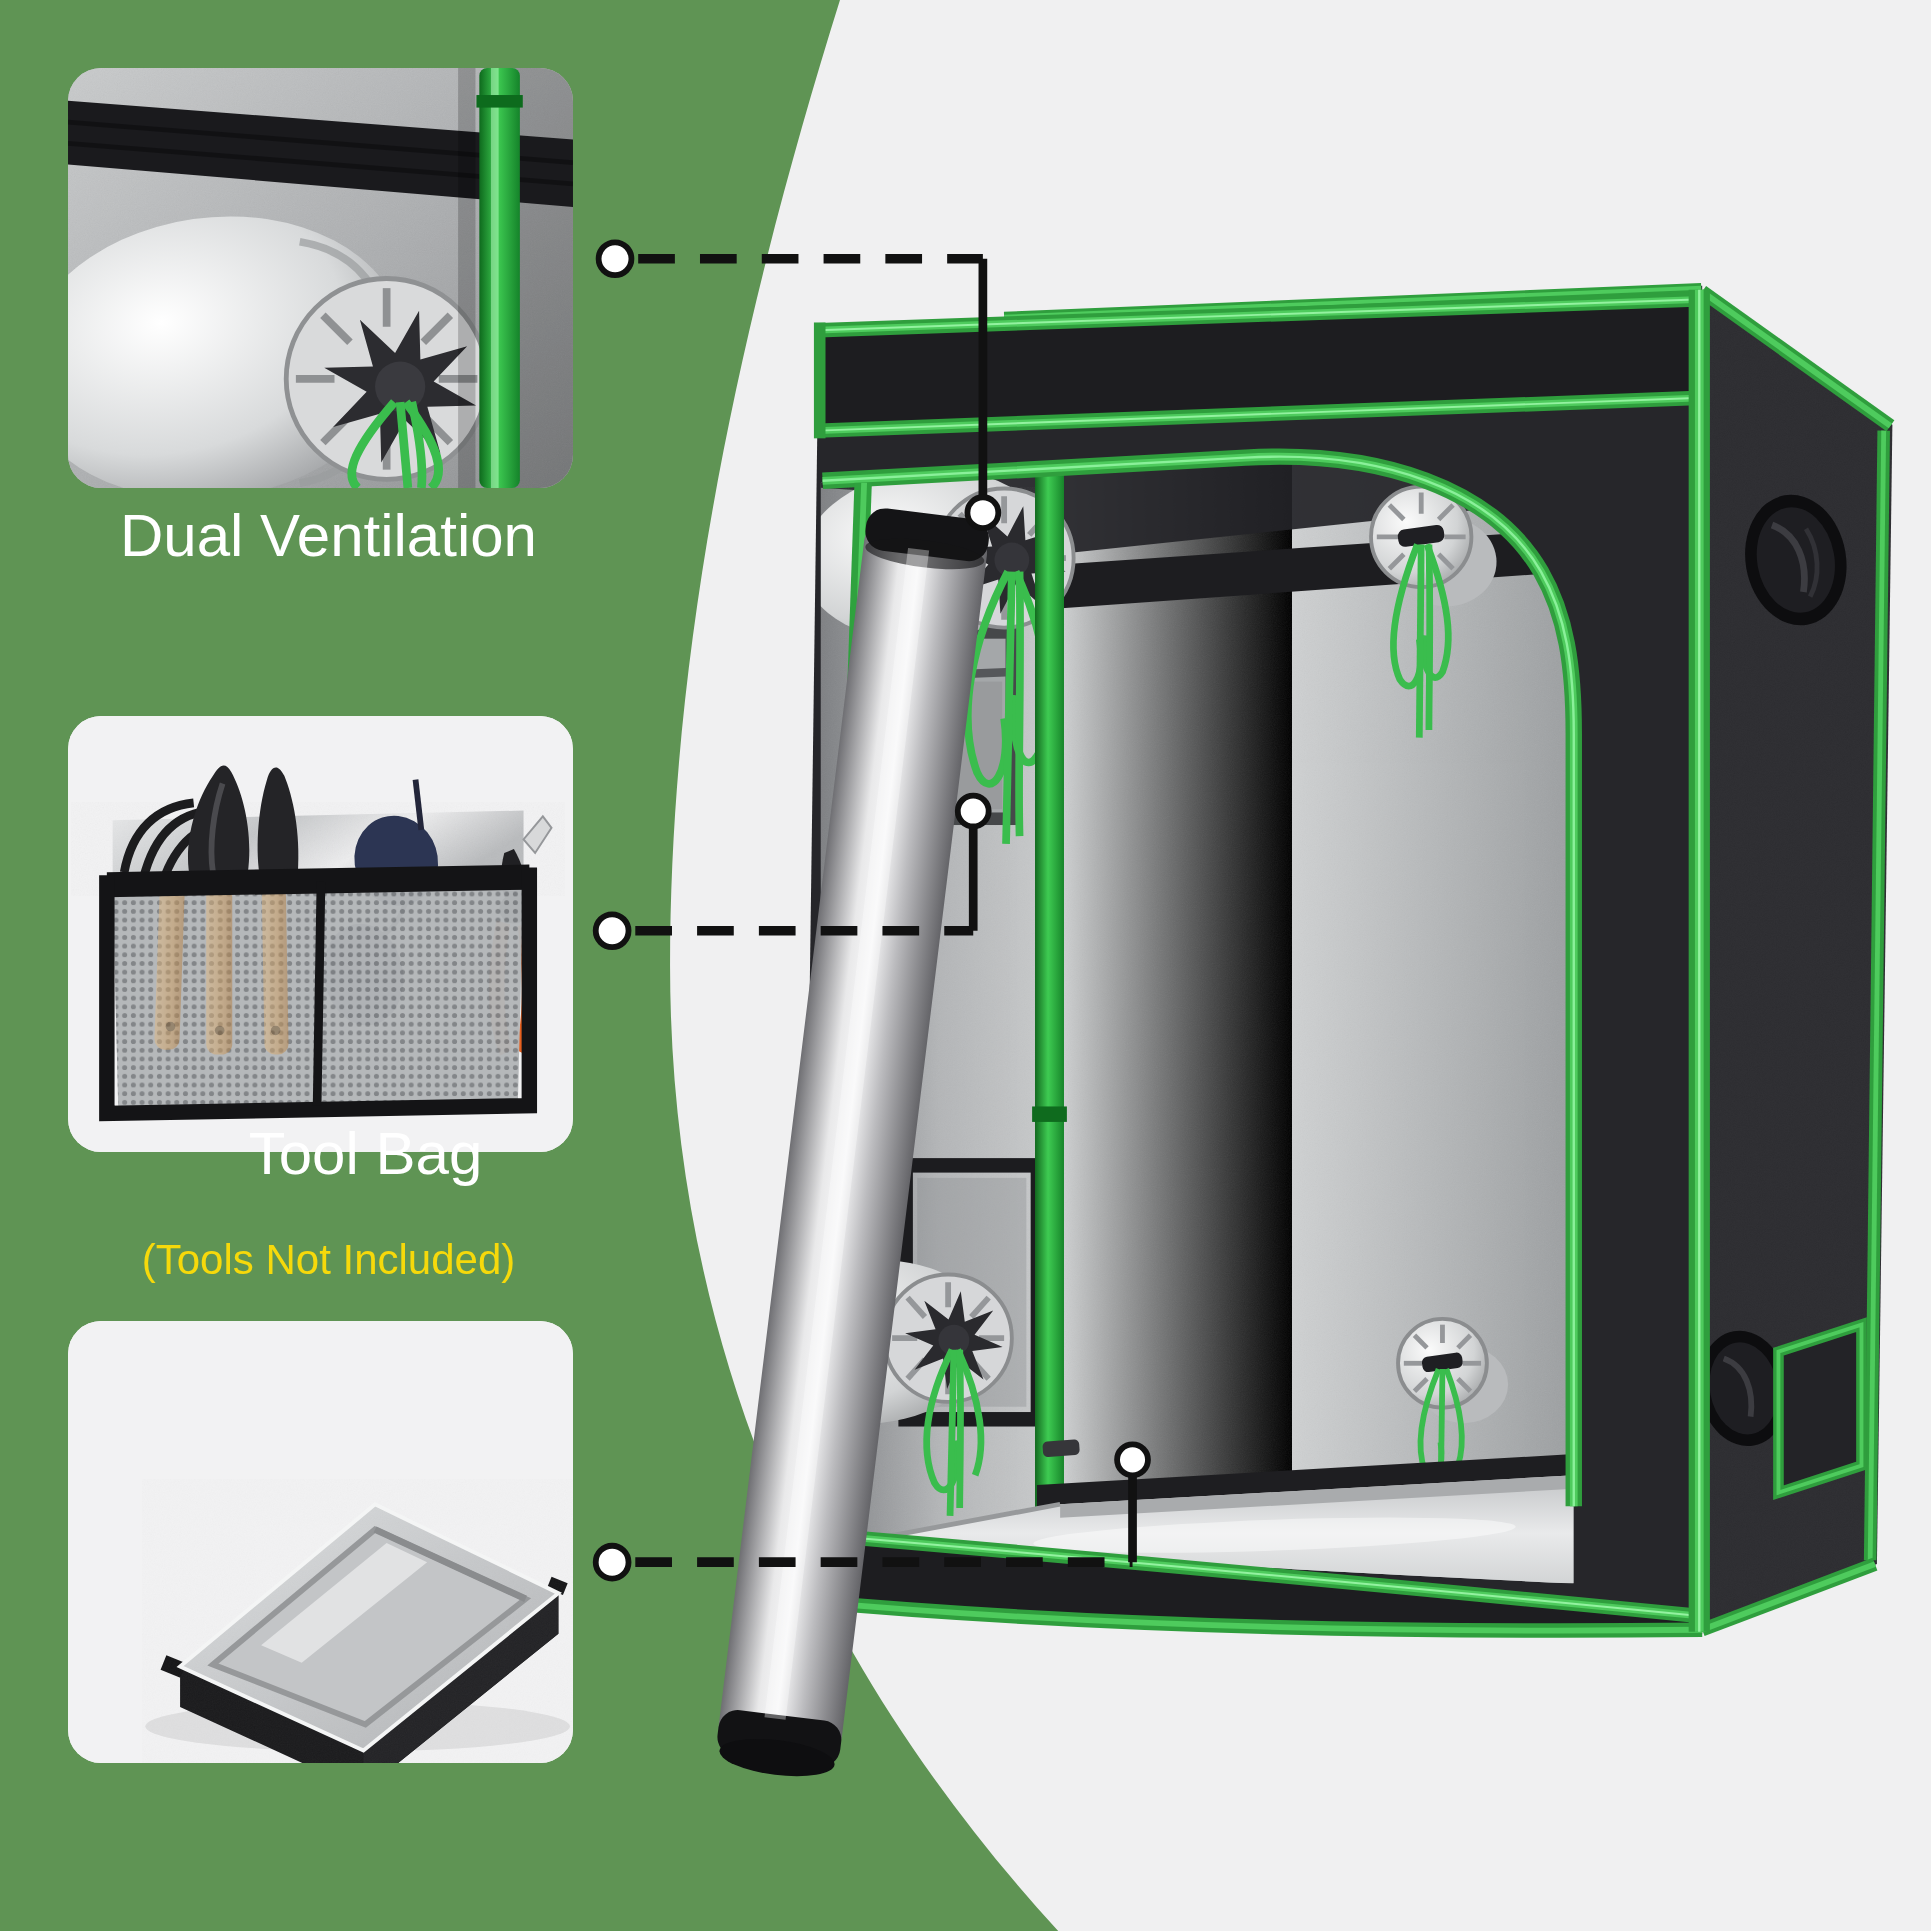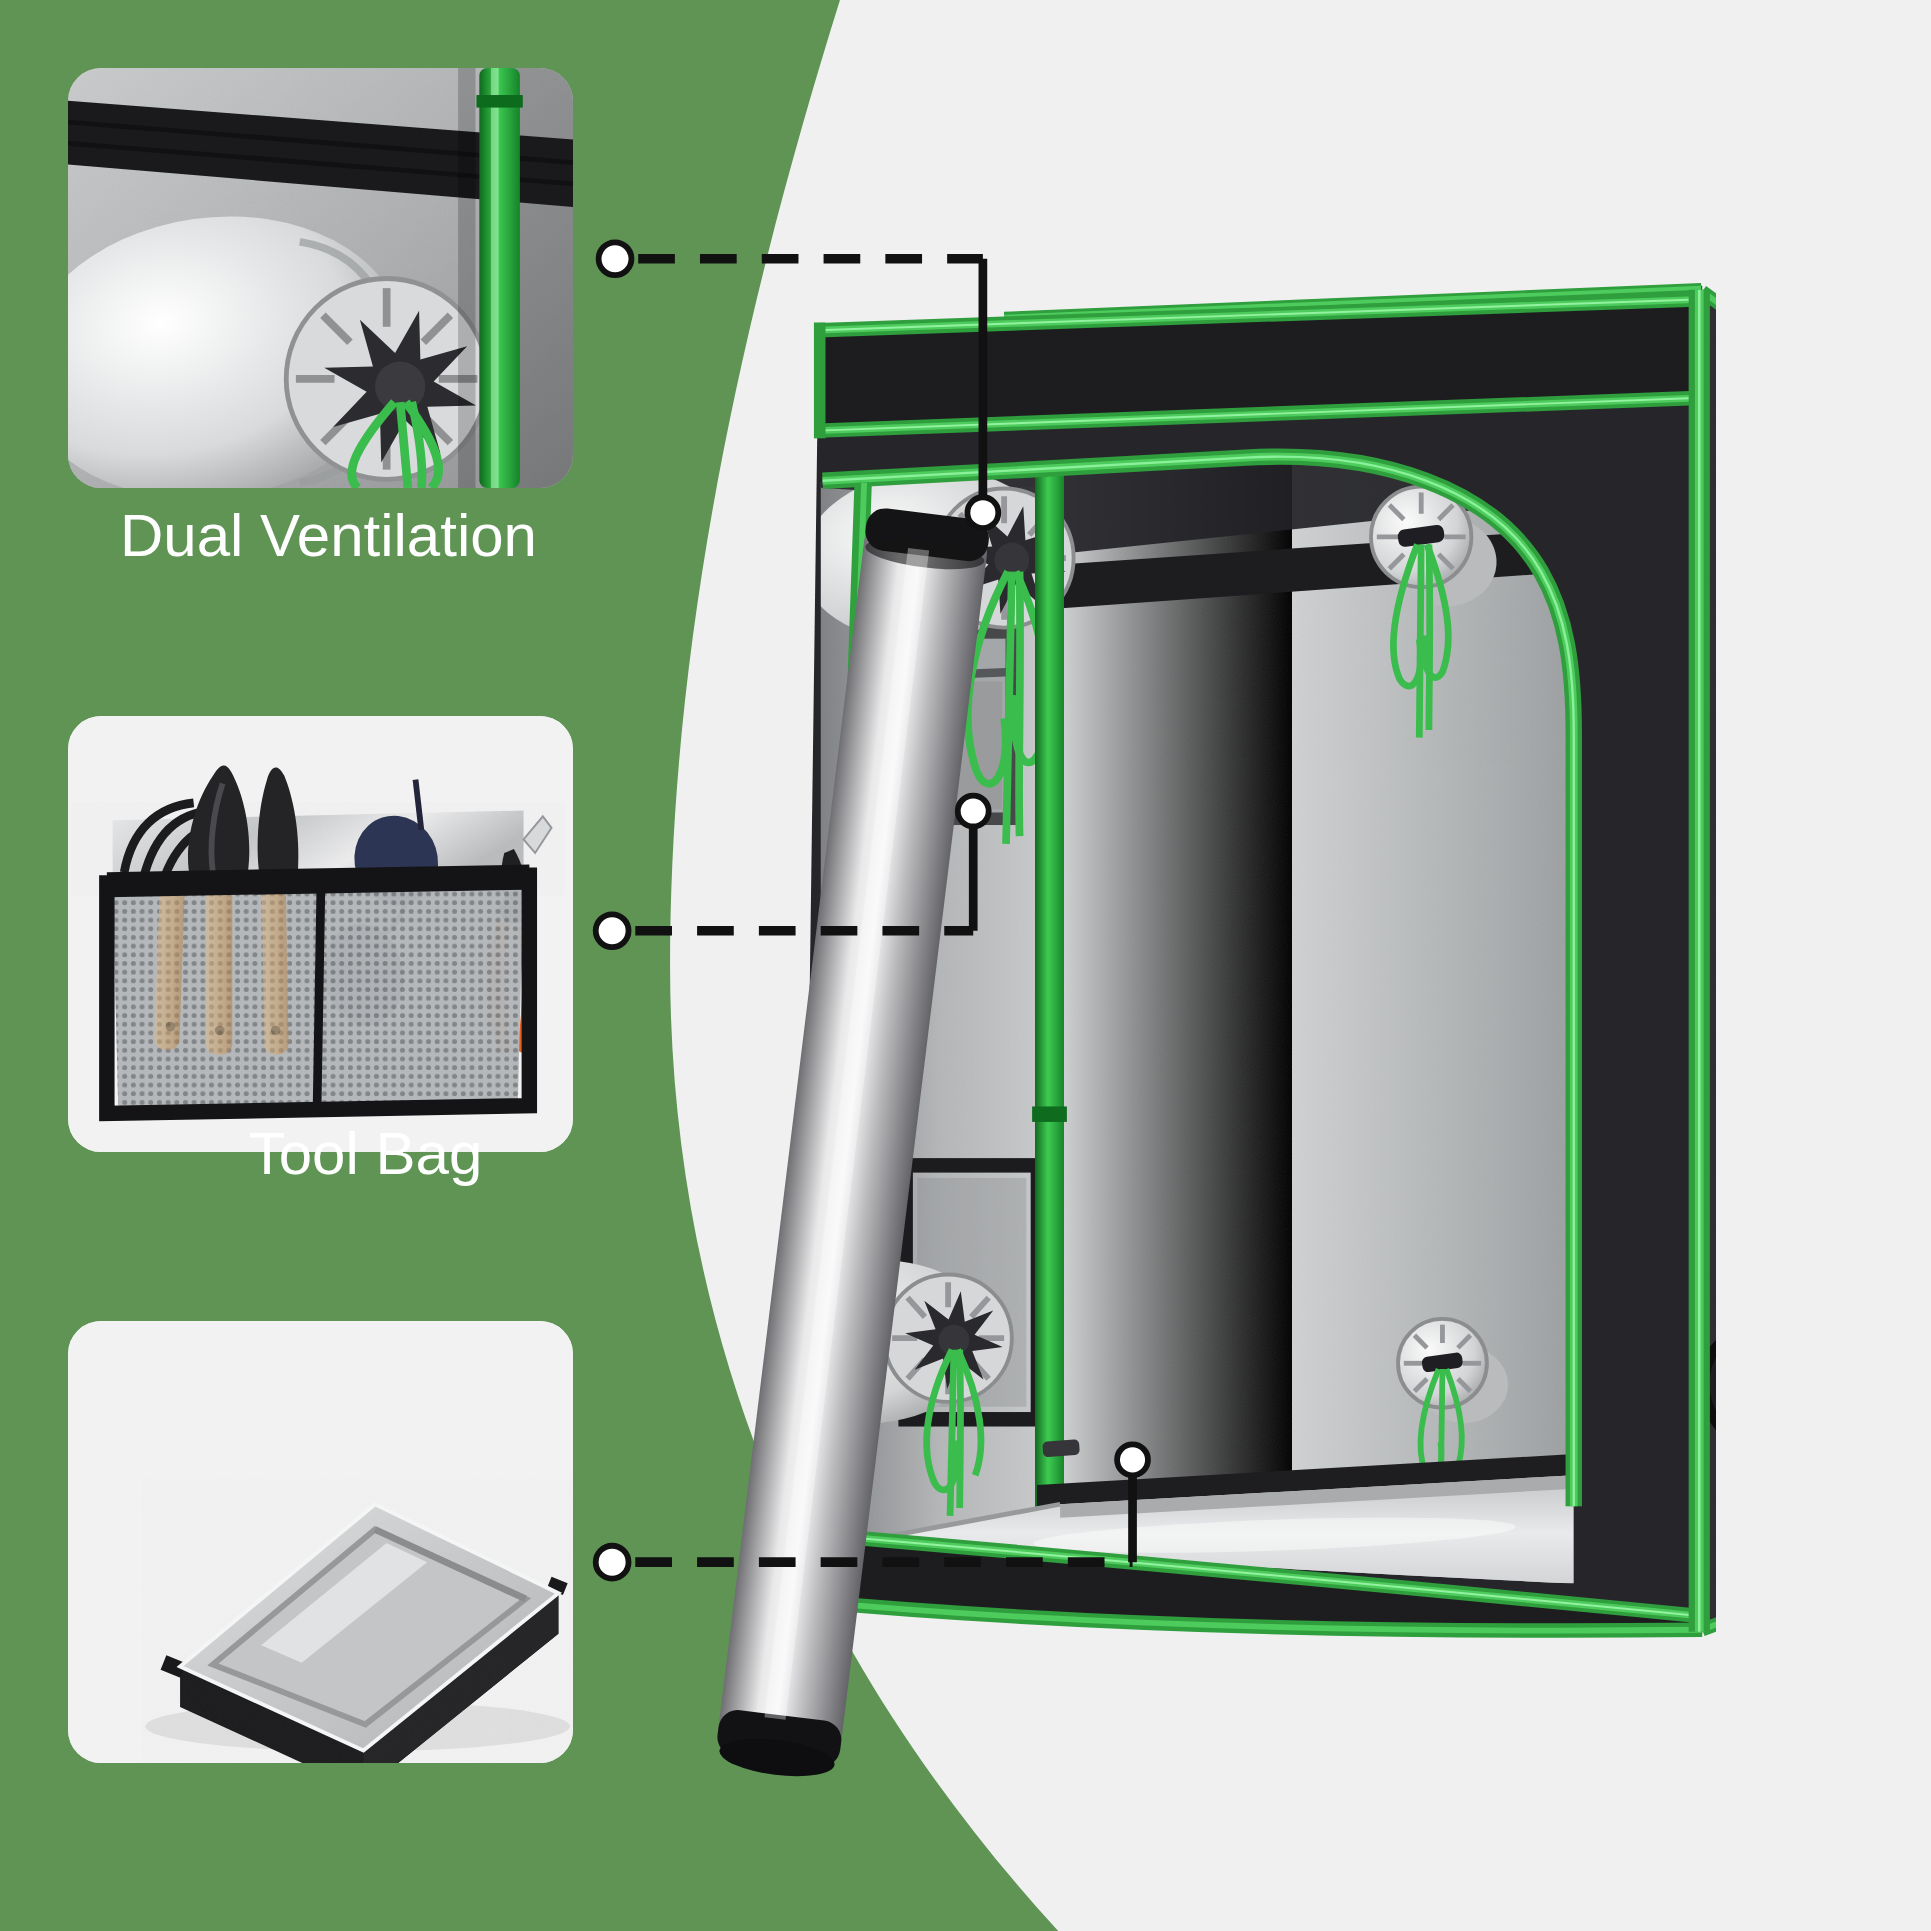--- a/index.html
+++ b/index.html
@@ -1,17 +1,17 @@
 <!DOCTYPE html>
 <html><head>
 <meta charset="utf-8">
 <style>
   html,body{margin:0;padding:0;}
   body{width:1931px;height:1931px;background:#f0f0f1;font-family:"Liberation Sans",sans-serif;}
-  #canvas{position:relative;width:1716px;height:1931px;overflow:hidden;}
+  #canvas{position:relative;width:1931px;height:1931px;overflow:hidden;}
   #scene{position:absolute;left:0;top:0;width:1931px;height:1931px;}
   .card{position:absolute;border-radius:33px;overflow:hidden;box-shadow:none;}
   #card-vent{left:68px;top:68px;width:505px;height:420px;background:#b9bbbd;}
   #card-bag{left:68px;top:716px;width:505px;height:436px;background:#f2f2f3;}
   #card-tray{left:68px;top:1321px;width:505px;height:442px;background:#f2f2f3;}
   .card svg{display:block;width:100%;height:100%;}
   .feature-text{position:absolute;left:0;width:657px;text-align:center;color:#fff;}
   .feature-title{font-size:60px;font-weight:400;line-height:1.05;letter-spacing:0px;}
   .feature-sub{font-size:42px;font-weight:400;line-height:1.1;}
   #title-1{top:504px;}
@@ -487,16 +487,17 @@
         <polygon points="150,356 318,216 474,288 308,418" fill="none" stroke="#96989a" stroke-width="6"></polygon>
         <polygon points="200,336 330,230 372,250 242,354" fill="#ffffff" opacity="0.5"></polygon>
         <path d="M 318 216 L 474 288" stroke="#8a8c8e" stroke-width="7"></path>
       </g>
     </svg>
   </div>
 
   <div class="feature-text feature-title" id="title-1">Dual Ventilation</div>
 
   <div class="feature-text feature-title" id="title-2">Tool Bag</div>
+  <div class="feature-text feature-sub" id="sub-2">(Tools Not Included)</div>
 
 
 </div>
 
 
 </body></html>

